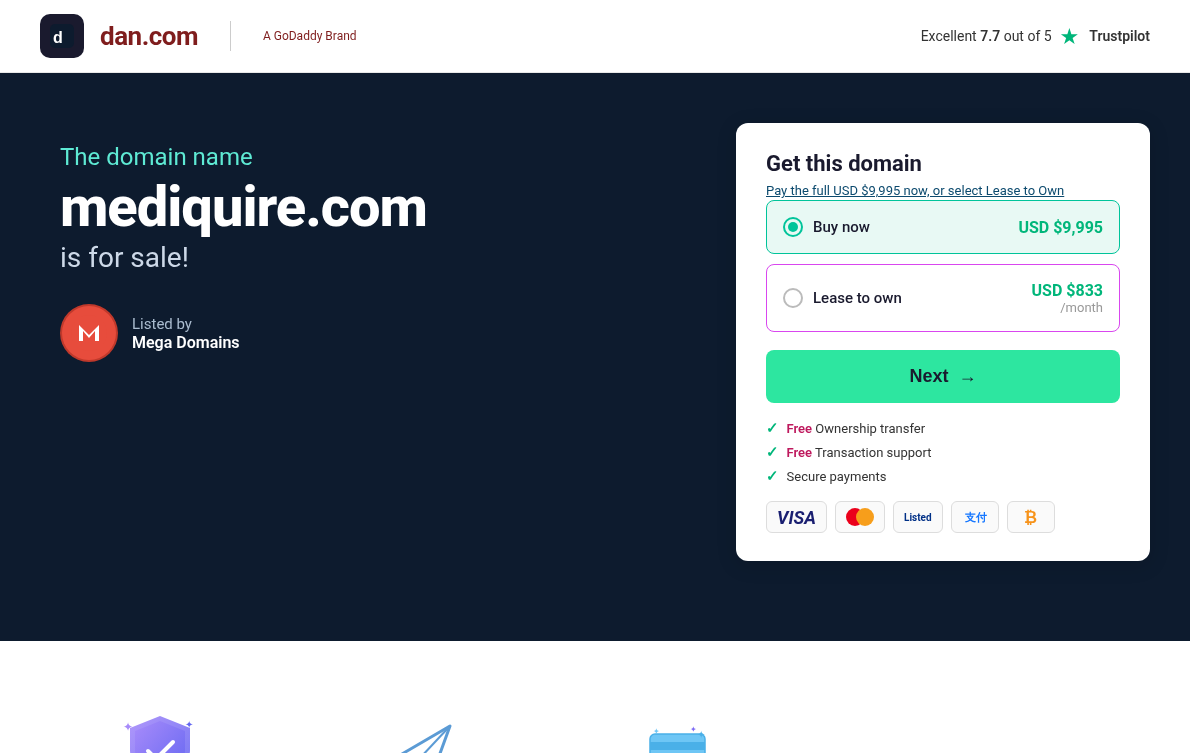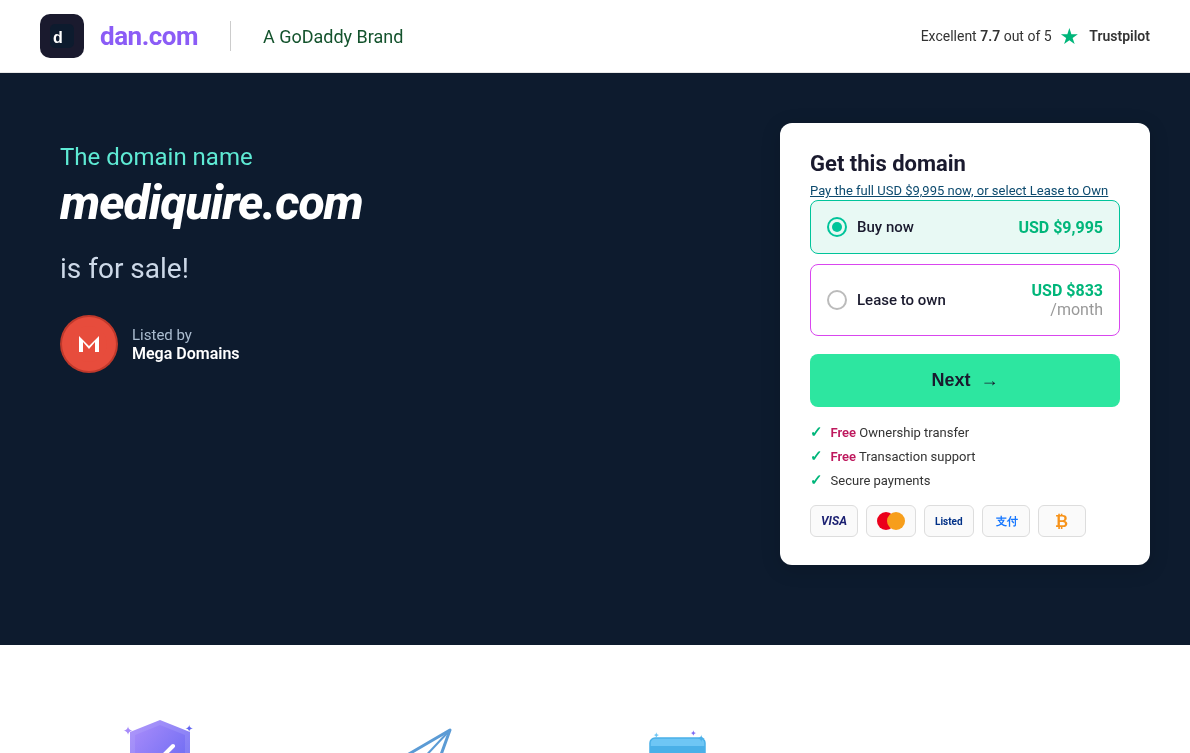--- a/index.html
+++ b/index.html
@@ -25,32 +25,32 @@
       width: 44px;
       height: 44px;
       display: flex;
       align-items: center;
       justify-content: center;
     }
     .logo-box svg { width: 28px; height: 28px; }
     .dan-text {
       font-size: 26px;
       font-weight: 700;
-      color: #8b5cf6;
+      color: #7f1d1d;
       letter-spacing: -0.5px;
     }
     .godaddy-separator {
       width: 1px;
       height: 30px;
       background: #ccc;
       margin: 0 16px;
     }
     .godaddy-brand {
-      font-size: 18px;
-      color: #14532d;
+      font-size: 12px;
+      color: #7f1d1d;
     }
     .trustpilot-area {
       display: flex;
       align-items: center;
       gap: 8px;
     }
     .trustpilot-text {
       font-size: 14px;
       color: #333;
     }
@@ -80,27 +80,26 @@
     .hero-left {
       padding-top: 10px;
     }
     .hero-subtitle {
       font-size: 24px;
       color: #5eead4;
       font-weight: 400;
       margin-bottom: 6px;
     }
     .hero-domain {
-      font-size: 48px;
+      font-size: 56px;
       font-weight: 800;
       color: #fff;
       letter-spacing: -1px;
       line-height: 1.1;
-      margin-bottom: 22px;
-      font-style: italic;
+      margin-bottom: 2px;
     }
     .hero-forsale {
       font-size: 28px;
       color: #cdd9e8;
       font-weight: 400;
       margin-bottom: 30px;
     }
     .listed-by {
       display: flex;
       align-items: center;
@@ -137,21 +136,21 @@
       color: #fff;
       font-size: 16px;
       font-weight: 600;
     }
 
     
     .domain-card {
       background: #fff;
       border-radius: 12px;
       padding: 28px 30px;
-      width: 370px;
+      width: 414px;
       flex-shrink: 0;
       margin-top: -10px;
       box-shadow: 0 4px 20px rgba(0,0,0,0.15);
       position: relative;
       z-index: 2;
     }
     .card-title {
       font-size: 22px;
       font-weight: 700;
       color: #1a1a2e;
@@ -211,21 +210,21 @@
       font-size: 15px;
       font-weight: 500;
       color: #1a1a2e;
     }
     .option-price {
       font-size: 16px;
       font-weight: 700;
       color: #00b67a;
     }
     .option-price-sub {
-      font-size: 16px;
+      font-size: 13px;
       color: #999;
       text-align: right;
     }
     .option-price-wrap { text-align: right; }
 
     .next-btn {
       background: #2de6a0;
       color: #1a1a2e;
       border: none;
       border-radius: 8px;
@@ -274,21 +273,21 @@
       font-weight: 700;
       color: #555;
       background: #fafafa;
       min-width: 48px;
       text-align: center;
       display: flex;
       align-items: center;
       justify-content: center;
       height: 32px;
     }
-    .visa-icon { color: #1a1f71; font-size: 12px; font-style: italic; }
+    .visa-icon { color: #1a1f71; font-size: 18px; font-style: italic; }
     .mc-icon { position: relative; }
     .mc-circles { display: flex; }
     .mc-red { width: 18px; height: 18px; border-radius: 50%; background: #eb001b; }
     .mc-orange { width: 18px; height: 18px; border-radius: 50%; background: #f79e1b; margin-left: -8px; }
     .paypal-icon { color: #003087; font-size: 10px; }
     .alipay-icon { font-size: 10px; color: #1677ff; }
     .bitcoin-icon { color: #f7931a; font-size: 16px; }
 
     
     .features {

